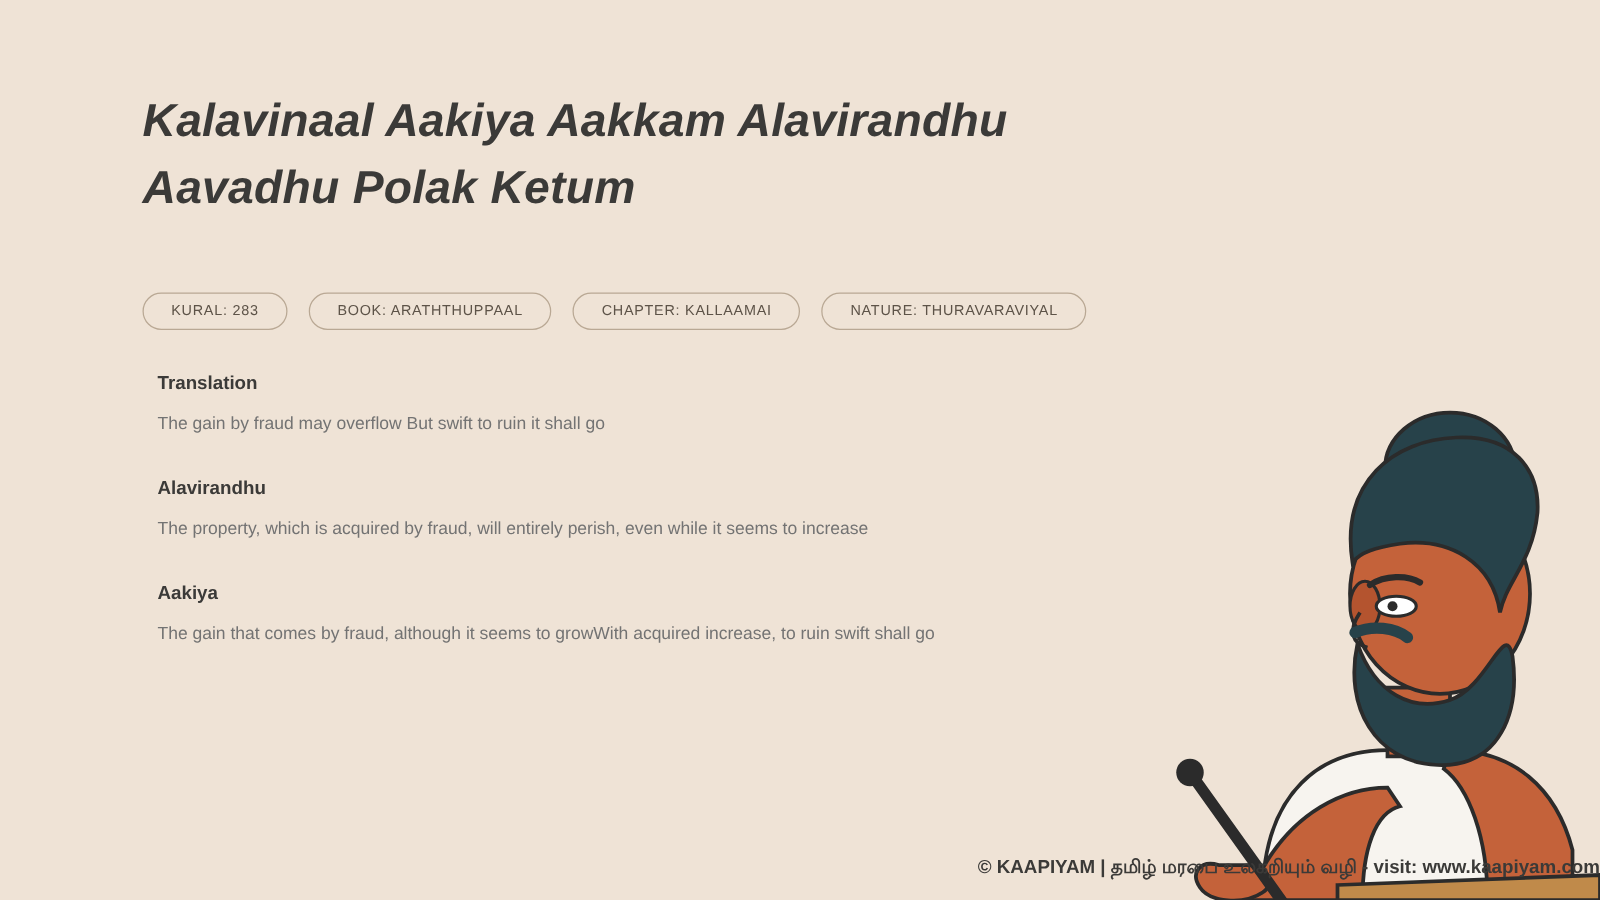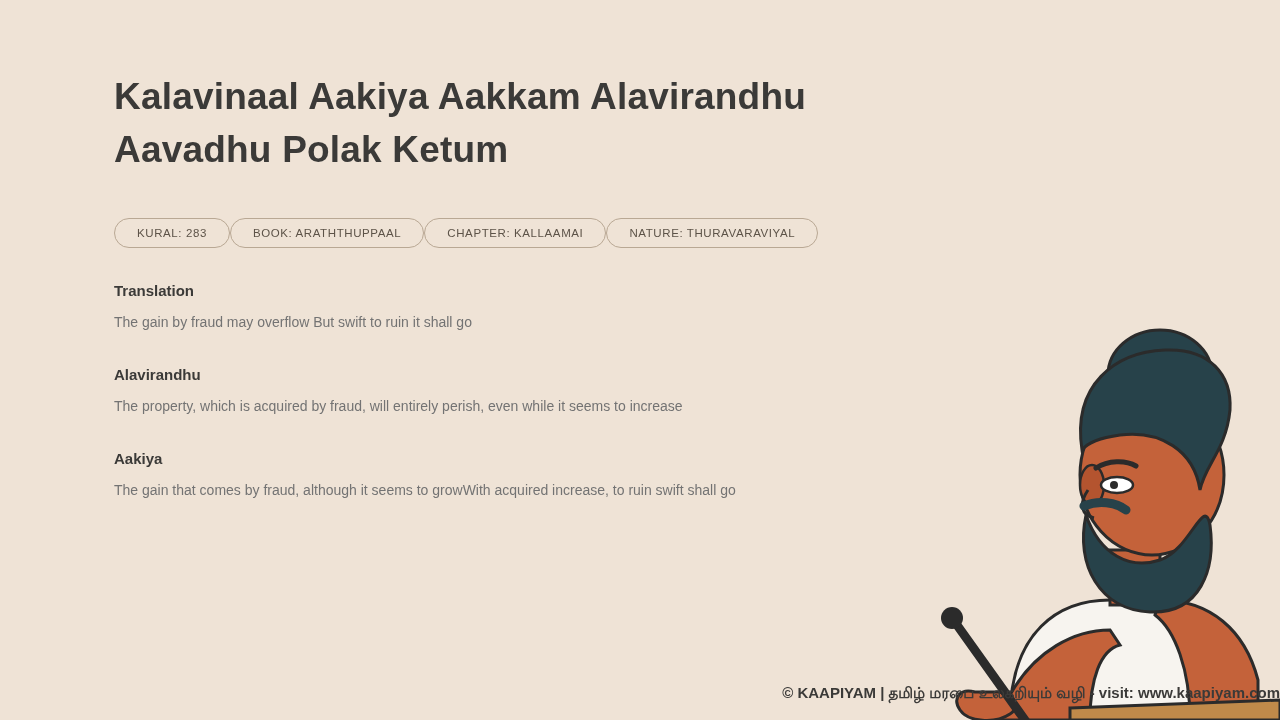--- a/index.html
+++ b/index.html
@@ -29,39 +29,42 @@
     z-index: 3;
   }
   .title {
     font-size: 37px;
     line-height: 53px;
     font-weight: bold;
     color: #3b3a38;
     margin: 0 0 0 0;
     letter-spacing: 0.2px;
     max-width: 700px;
+    font-style: italic;
   }
   .tags {
     display: flex;
     flex-direction: row;
-    margin-top: 42px;
+    gap: 17px;
+    margin-top: 58px;
   }
   .tag {
     border: 1px solid #b9a894;
     border-radius: 20px;
     padding: 8px 22px;
     font-size: 11.5px;
     letter-spacing: 0.6px;
     color: #5d5348;
     background: transparent;
     white-space: nowrap;
     text-transform: uppercase;
   }
   .section {
     margin-top: 34px;
+    margin-left: 12px;
   }
   .section-label {
     font-size: 15px;
     font-weight: bold;
     color: #3b3a38;
     margin-bottom: 13px;
   }
   .section-text {
     font-size: 14px;
     color: #737373;

